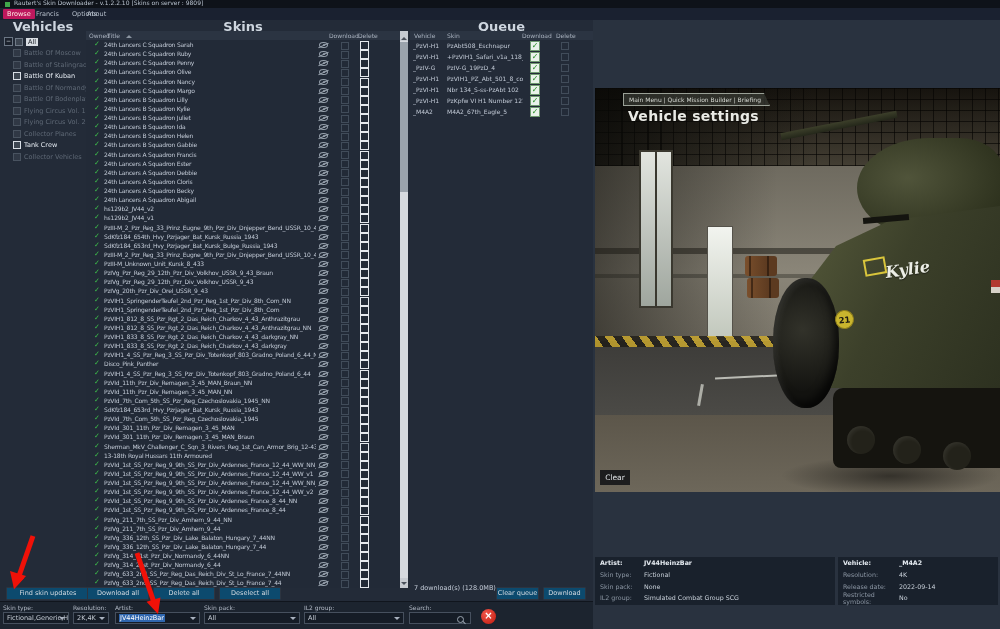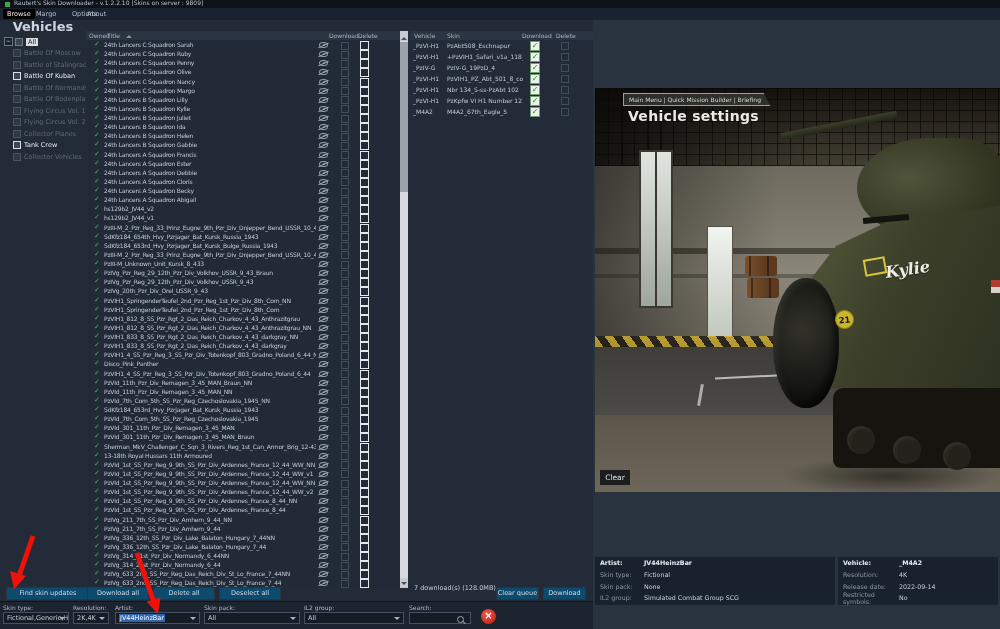--- a/index.html
+++ b/index.html
@@ -5,21 +5,21 @@
   html,body{margin:0;padding:0;background:#10151d;}
   .app{position:relative;width:1000px;height:629px;background:#232b38;overflow:hidden;
        font-family:"DejaVu Sans","Liberation Sans",sans-serif;color:#c3cbd7;
        -webkit-font-smoothing:antialiased;}
   
   .titlebar{position:absolute;left:0;top:0;width:1000px;height:8px;background:#0e1219;overflow:hidden;}
   .titlebar .appicon{position:absolute;left:5px;top:2px;width:5px;height:5px;background:#3fa64a;}
   .titlebar .ttext{position:absolute;left:14px;top:-1px;font-size:6px;color:#b8c2ce;white-space:nowrap;}
   .menubar{position:absolute;left:0;top:8px;width:1000px;height:12px;background:#1a2130;}
   .menu-item{position:absolute;top:1px;height:10px;line-height:10px;font-size:6.5px;color:#b6bfcb;padding:0 4px;}
-  .menu-item.active{background:#000000;color:#ffeee6;border-radius:1px;}
+  .menu-item.active{background:#be185d;color:#ffeee6;border-radius:1px;}
   
   .panel-title{position:absolute;top:20px;height:14px;line-height:14px;text-align:center;
                font-size:13px;font-weight:bold;color:#ced6df;}
   .thead{position:absolute;top:31px;height:9px;background:#2b3442;font-size:6px;color:#a9b2bf;}
   .thead span{position:absolute;top:1px;line-height:8px;white-space:nowrap;}
   .sortup{position:absolute;width:0;height:0;border:3px solid transparent;border-bottom-color:#8b95a1;top:1px;}
   
   .veh-list{position:absolute;left:4px;top:36px;width:80px;}
   .veh-item{height:11.5px;display:flex;align-items:center;font-size:6.5px;white-space:nowrap;cursor:default;}
   .veh-item .expander{width:7px;height:7px;border:1px solid #6b7684;background:#1b212c;color:#cfd6dd;
@@ -156,26 +156,28 @@
 
 <div class="app">
 
   <div class="titlebar">
     <span class="appicon"></span>
     <span class="ttext">Rautert's Skin Downloader - v.1.2.2.10 [Skins on server : 9809]</span>
   </div>
 
   <div class="menubar">
     <span class="menu-item active" style="left:3px;">Browse</span>
-    <span class="menu-item" style="left:32px;">Margo</span>
+    <span class="menu-item" style="left:32px;">Francis</span>
     <span class="menu-item" style="left:68px;">Options</span>
     <span class="menu-item" style="left:83px;">About</span>
   </div>
 
   <div class="panel-title" style="left:0;width:86px;">Vehicles</div>
+  <div class="panel-title" style="left:86px;width:314px;">Skins</div>
+  <div class="panel-title" style="left:410px;width:183px;">Queue</div>
 
   <div class="veh-list">
       <div class="veh-item selected">
       <span class="expander">−</span>
       <span class="sq"></span>
       <span class="lbl">All</span>
     </div>
       <div class="veh-item dim">
 
       <span class="sq"></span>

